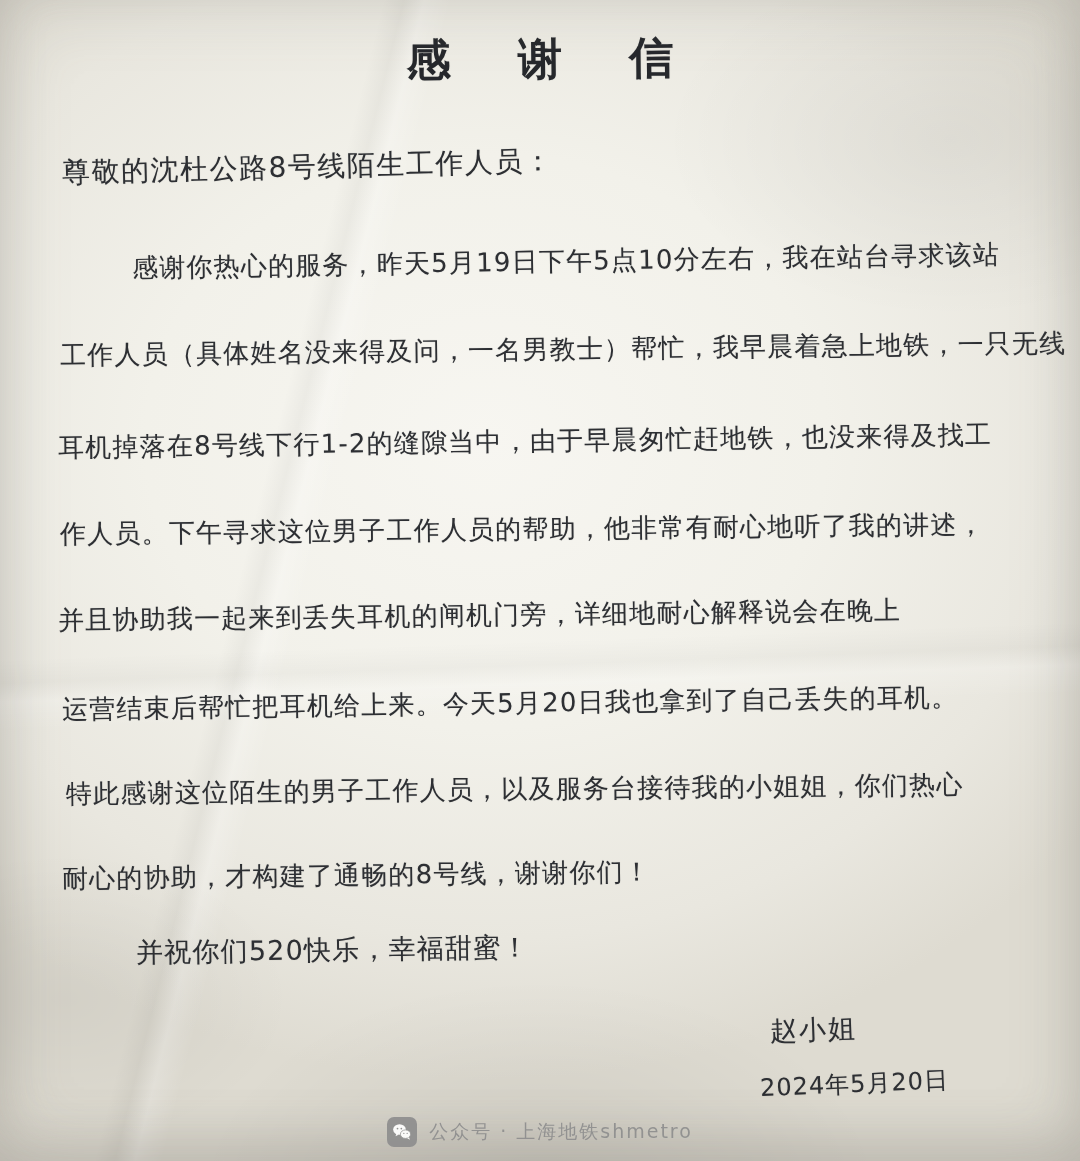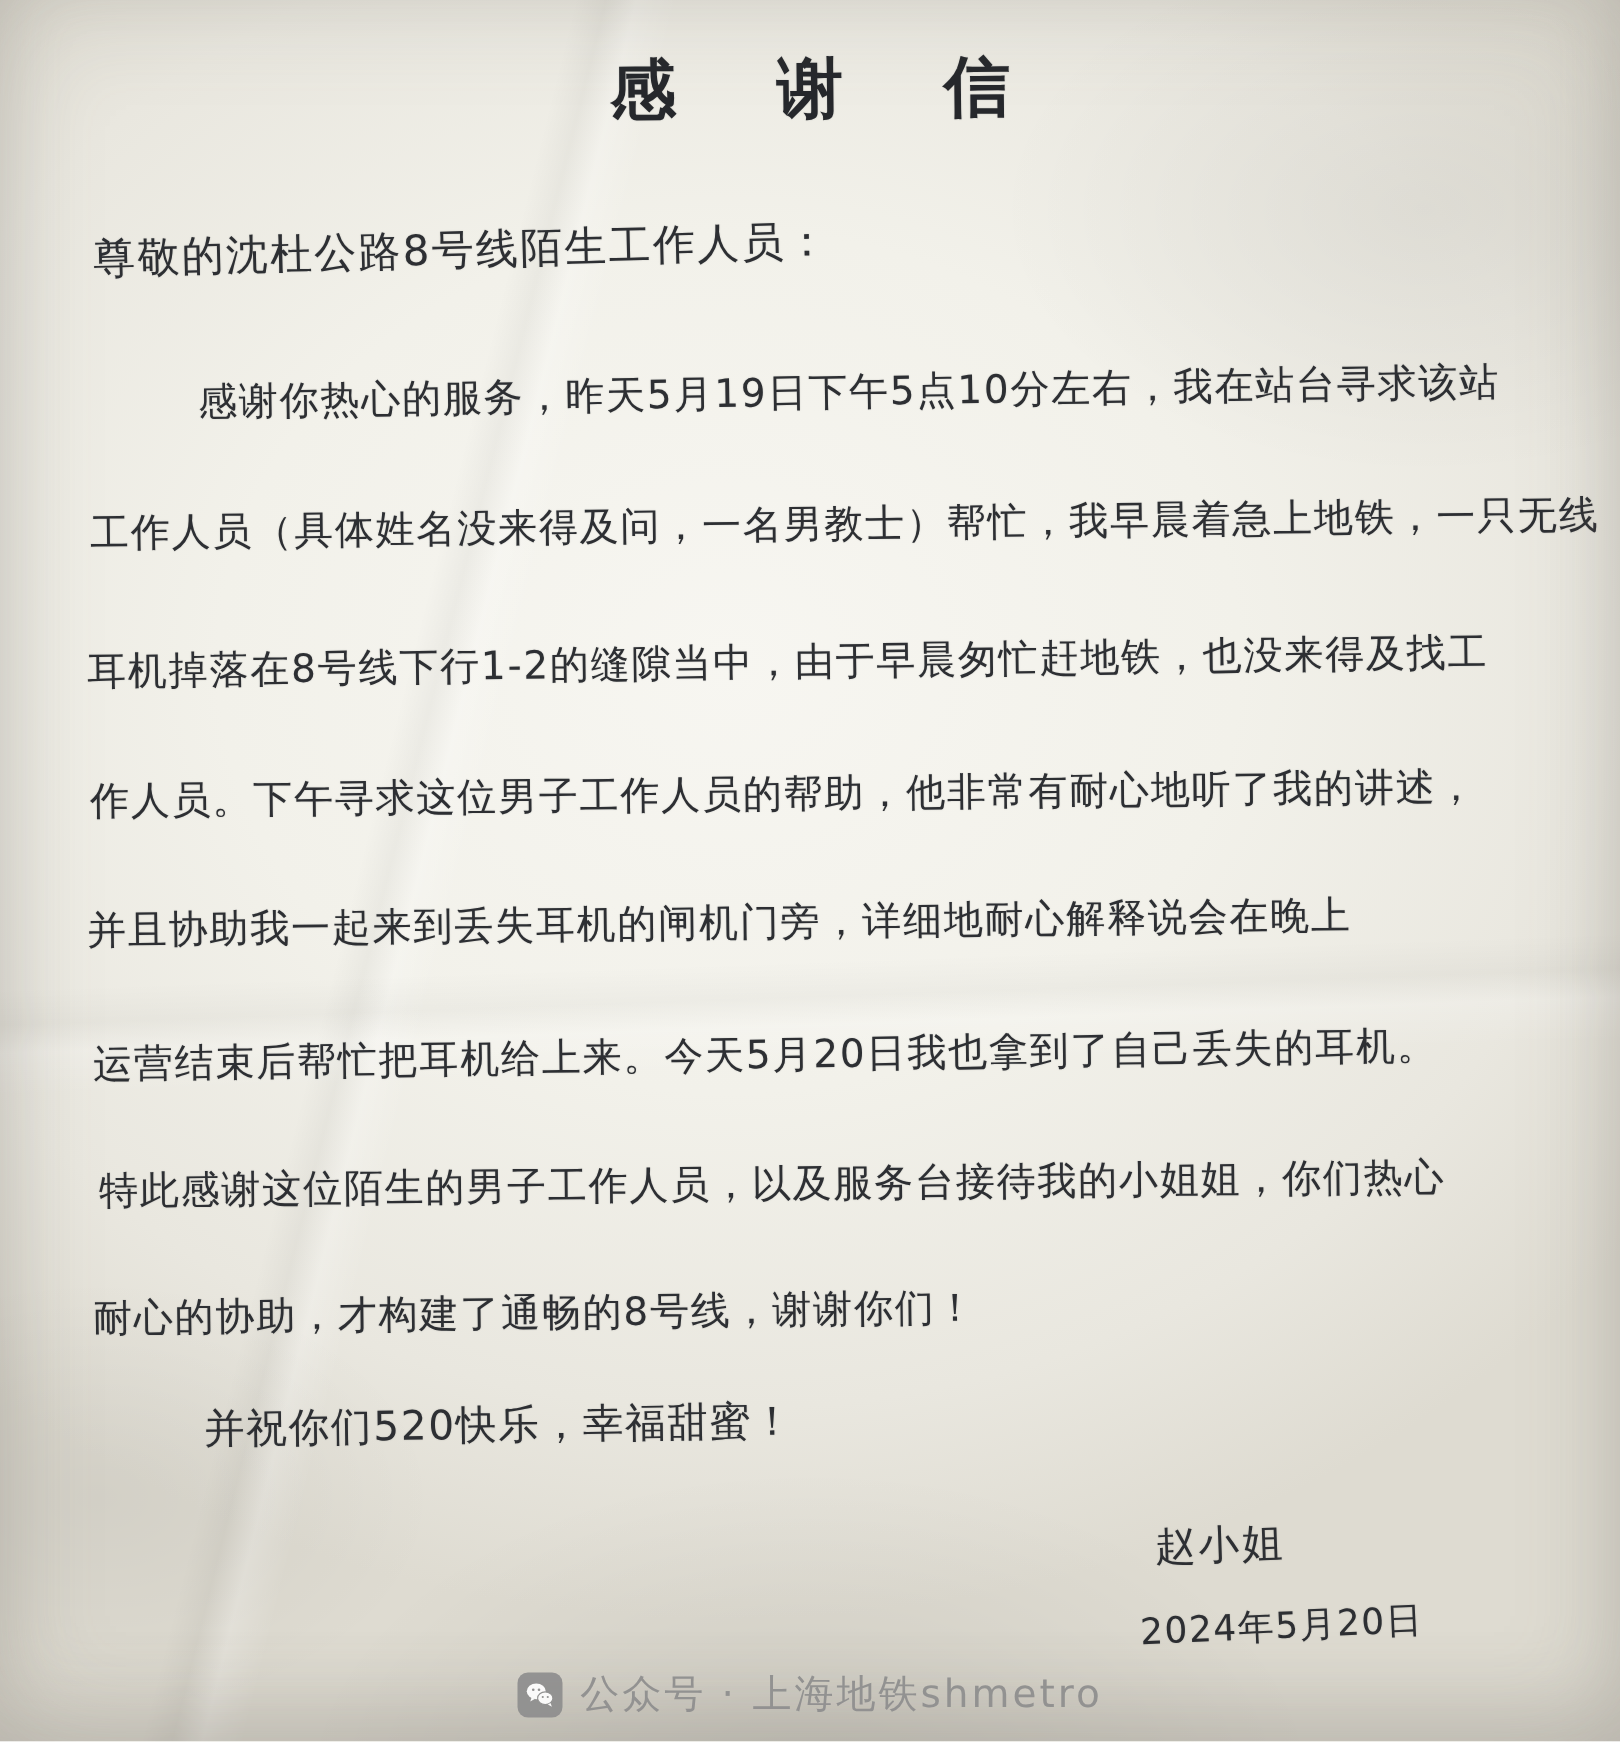--- a/index.html
+++ b/index.html
@@ -121,21 +121,21 @@
   .watermark {
     position: absolute;
     left: 0;
     bottom: 14px;
     width: 1080px;
     display: flex;
     align-items: center;
     justify-content: center;
     gap: 12px;
     color: #8e8e8e;
-    font-size: 26px;
+    font-size: 19px;
     letter-spacing: 2px;
     font-family: "DejaVu Sans", sans-serif;
     opacity: 0.92;
   }
   .wechat-badge {
     width: 30px;
     height: 30px;
     border-radius: 7px;
     background: #8e8e8e;
     display: inline-flex;

